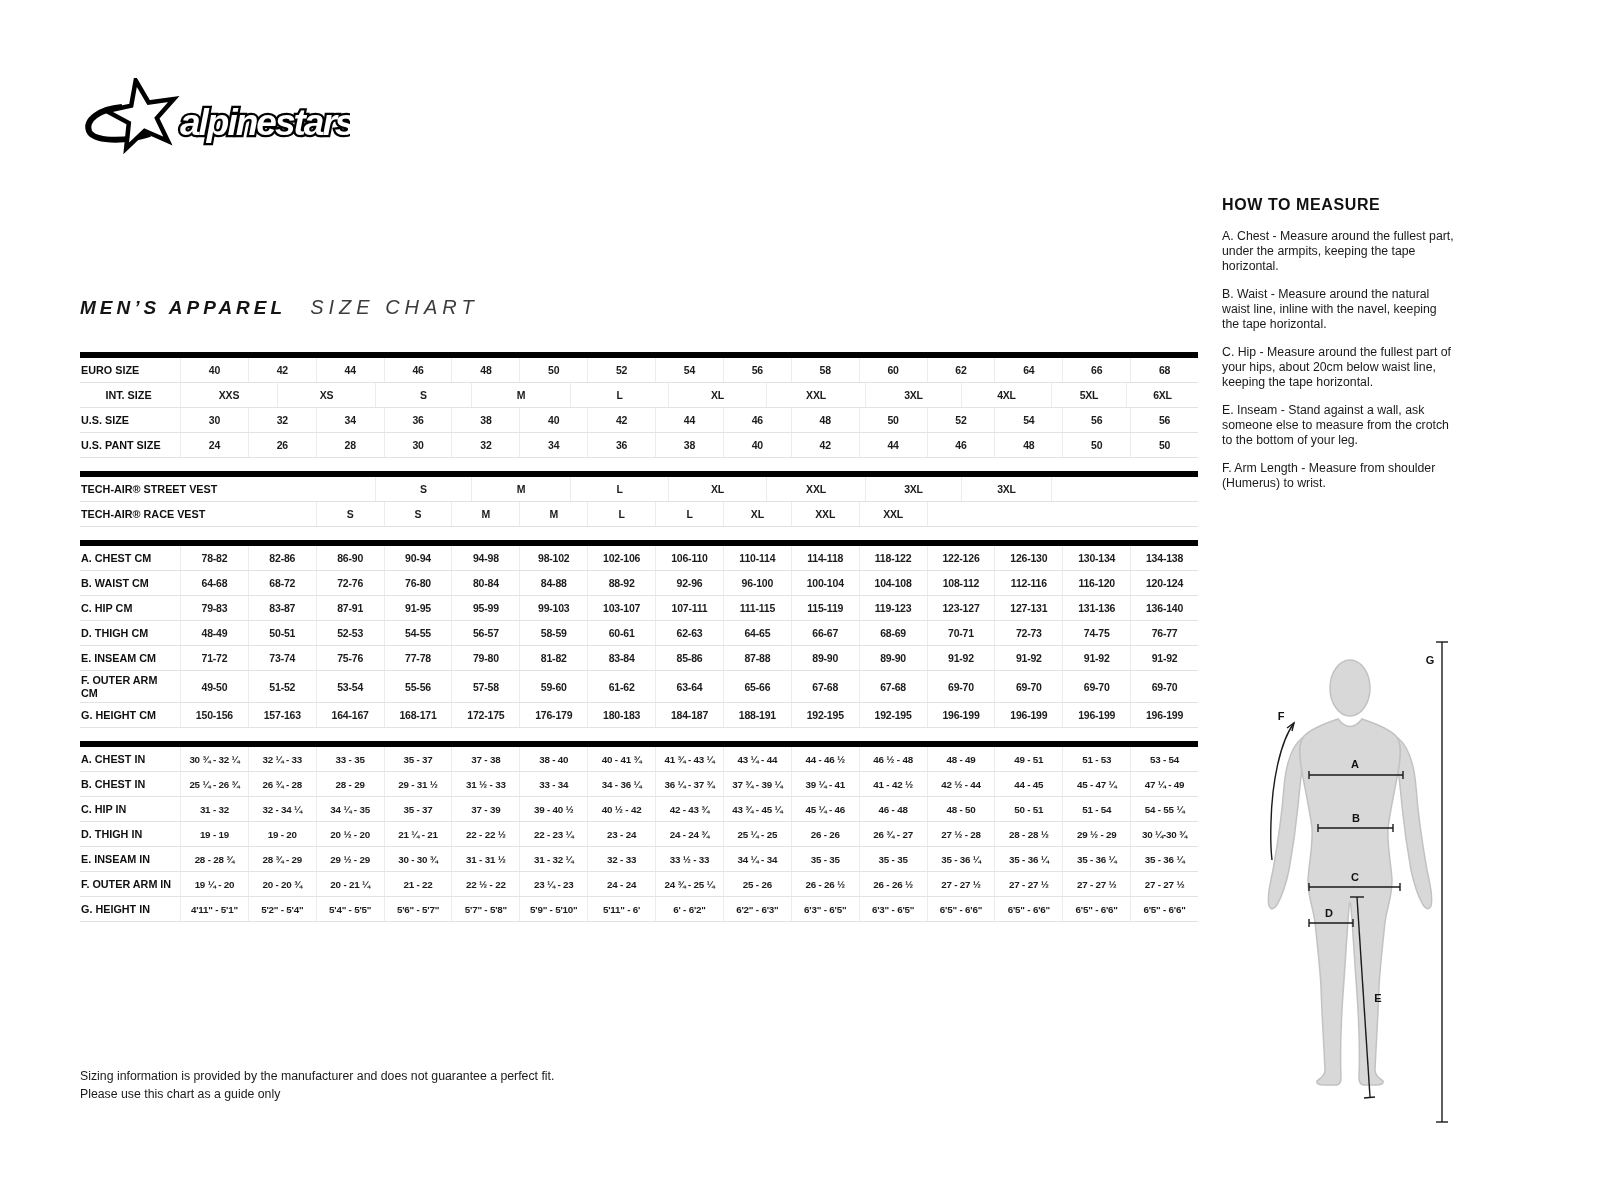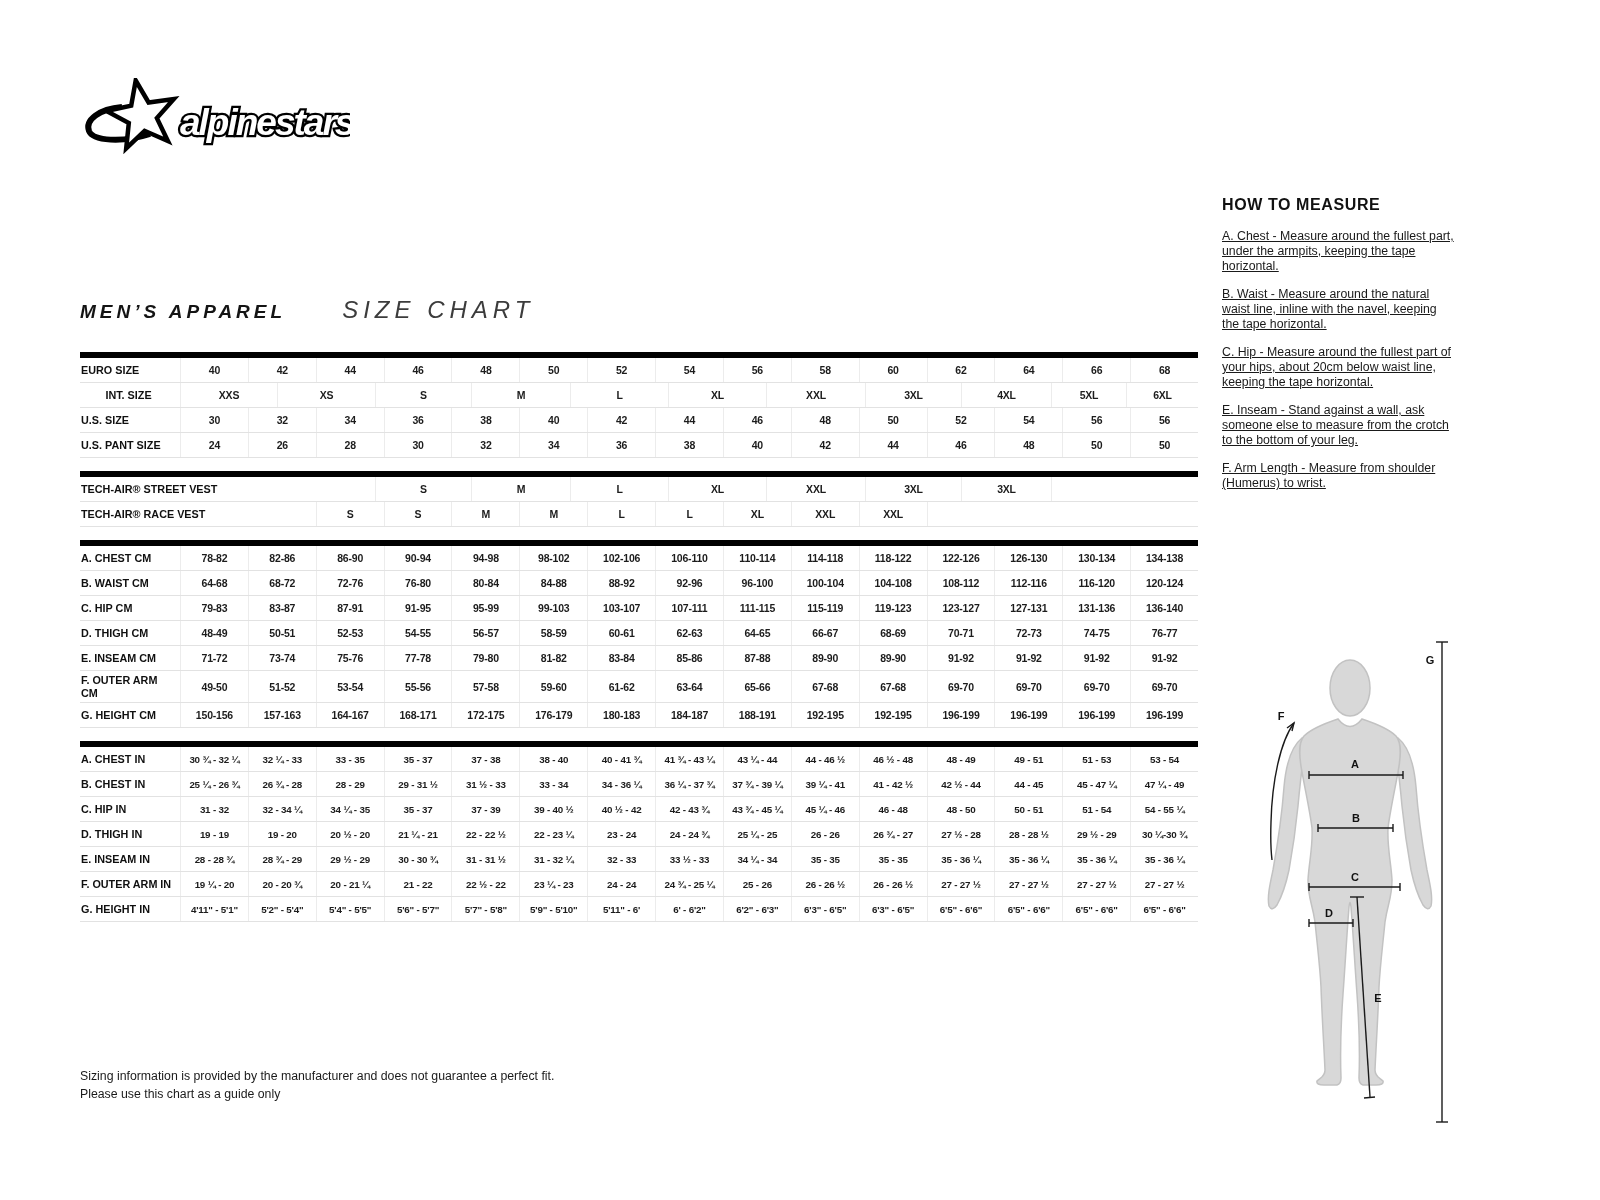--- a/index.html
+++ b/index.html
@@ -5,41 +5,41 @@
   html,body{margin:0;padding:0;background:#fff;}
   #page{position:relative;width:1600px;height:1200px;background:#fff;overflow:hidden;
         font-family:"Liberation Sans",sans-serif;color:#1c1c1c;}
 
   
   #logo{position:absolute;left:80px;top:78px;}
 
   
   #title{position:absolute;left:80px;top:296px;display:flex;gap:24px;align-items:baseline;}
   #title .t1{font-size:19px;font-weight:700;font-style:italic;letter-spacing:4px;color:#141414;}
-  #title .t2{font-size:24px;font-weight:400;font-style:italic;letter-spacing:5px;color:#3c3c3c;margin-left:32px;}
+  #title .t2{font-size:20px;font-weight:400;font-style:italic;letter-spacing:5px;color:#3c3c3c;}
 
   
   #size-table{position:absolute;left:80px;top:352px;width:1118px;}
   .tblock{border-top:6px solid #000000;}
   .tgap{height:13px;}
   .srow{display:grid;min-height:24px;align-items:center;border-bottom:1px solid #e2e2e2;}
   .g-euro{grid-template-columns:100px repeat(15,1fr);}
   .g-int{grid-template-columns:100px 97fr 98fr 96fr 99fr 98fr 98fr 99fr 96fr 90fr 75fr 72fr;text-align:center;}
   .rlabel{font-weight:700;font-size:10.8px;line-height:1.18;padding:3px 4px 3px 1px;color:#101010;align-self:center;}
   .vest .rlabel{white-space:nowrap;overflow:visible;}
   .cell{align-self:stretch;display:flex;align-items:center;justify-content:center;
         border-left:1px solid #ececec;font-weight:700;font-size:10.5px;letter-spacing:-0.2px;
         white-space:nowrap;color:#1c1c1c;}
   .cell.lead{border-left:none;}
   .sec-in .cell{font-size:9.8px;}
 
   
   #htm{position:absolute;left:1222px;top:196px;width:232px;}
   #htm h3{margin:0 0 15px 0;font-size:16px;font-weight:700;letter-spacing:0.6px;color:#111;}
-  #htm p{margin:0 0 13px 0;font-size:12.3px;line-height:1.22;color:#1a1a1a;text-decoration:underline;}
+  #htm p{margin:0 0 13px 0;font-size:12.3px;line-height:1.22;color:#1a1a1a;}
 
   
   #figwrap{position:absolute;left:1228px;top:622px;width:322px;height:505px;}
 
   
   #disclaimer{position:absolute;left:80px;top:1068px;font-size:12.3px;line-height:1.45;color:#1a1a1a;}
 </style>
 </head>
 <body>
 

